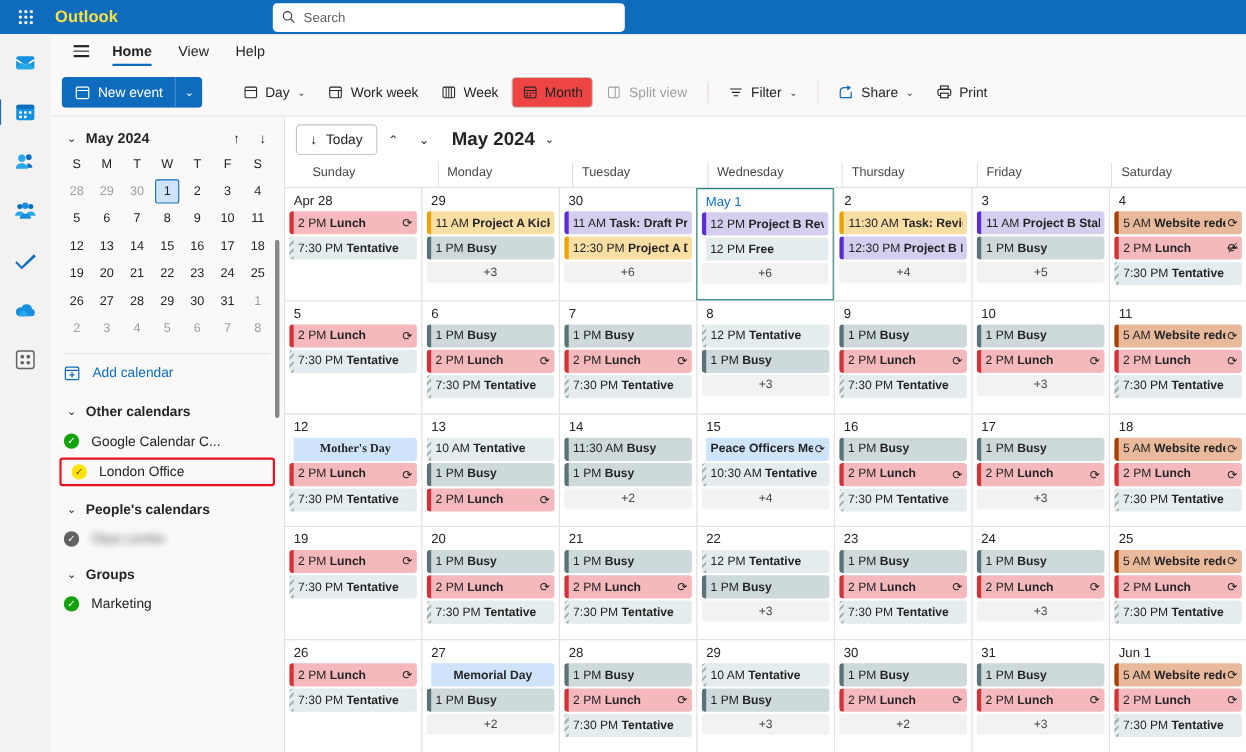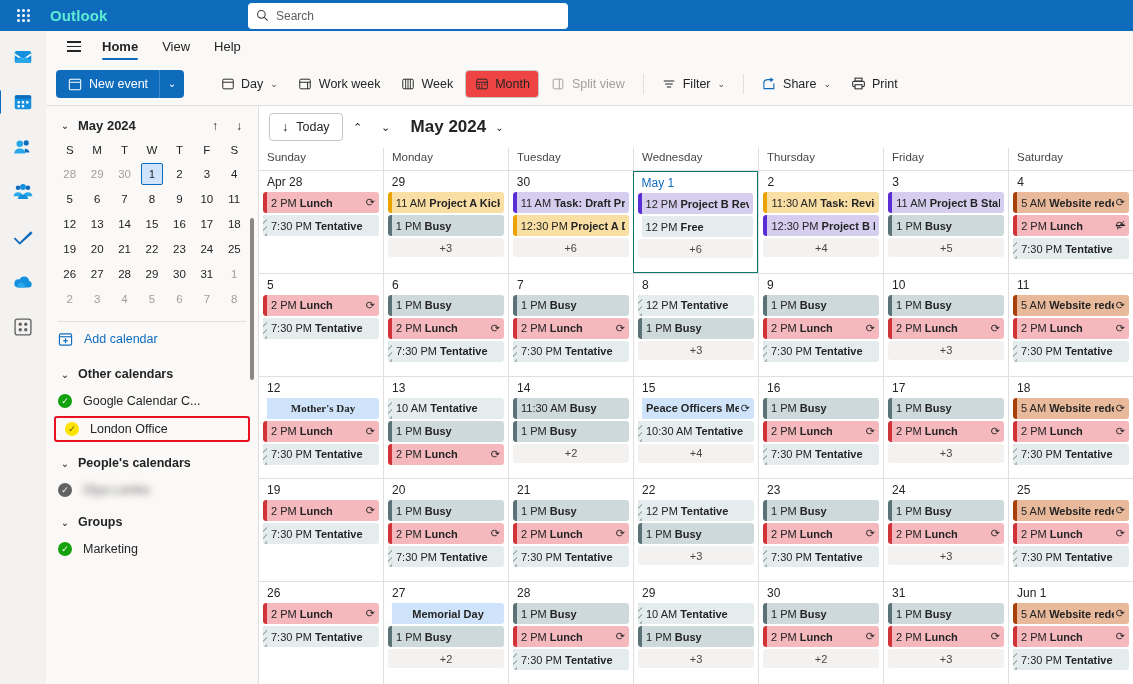--- a/index.html
+++ b/index.html
@@ -13,21 +13,21 @@
   .app { width:1133px; height:684px; position:relative; display:flex; flex-direction:column; }
 
   
   .topbar {
     height:31px; background:#0f6cbd; display:flex; align-items:center; flex:0 0 31px;
     position:relative;
   }
   .waffle { width:46px; height:31px; display:flex; align-items:center; justify-content:center; }
   .waffle-grid { display:grid; grid-template-columns:repeat(3,3px); grid-template-rows:repeat(3,3px); gap:2px; }
   .waffle-grid i { width:3px; height:3px; background:#fff; border-radius:50%; display:block; }
-  .brand { color:#5eead4; font-size:15px; font-weight:600; margin-left:4px; letter-spacing:.1px;}
+  .brand { color:#fde047; font-size:15px; font-weight:600; margin-left:4px; letter-spacing:.1px;}
   .searchbox {
     position:absolute; left:248px; top:3px; width:320px; height:26px; background:#fff;
     border-radius:4px; display:flex; align-items:center; padding:0 8px; gap:7px;
   }
   .searchbox .si { color:#3b3a39; font-size:12px; line-height:1; }
   .searchbox .ph { color:#605e5c; font-size:12px; }
 
   
   .body { display:flex; flex:1 1 auto; min-height:0; }
 
@@ -119,21 +119,21 @@
          border-left:1px solid #e1dfdd; }
   .cal-head { height:42px; display:flex; align-items:center; padding:0 10px; gap:2px; flex:0 0 42px;}
   .today-btn {
     display:flex; align-items:center; gap:8px; height:28px; padding:0 12px; border:1px solid #c8c6c4;
     border-radius:4px; background:#fff; font-size:12.5px;
   }
   .nav-arrow { width:26px; height:26px; display:flex; align-items:center; justify-content:center; font-size:11px; color:#242424; }
   .cal-title { font-size:17px; font-weight:600; margin-left:10px; }
   .cal-title-chev { font-size:10px; margin-left:7px; color:#242424; }
 
-  .dow-row { display:flex; flex:0 0 22px; }
+  .dow-row { display:flex; flex:0 0 22px;margin-left:17px; }
   .dow-row .c { flex:1 1 0; min-width:0; font-size:11.5px; color:#484644; padding:3px 0 0 8px; border-left:1px solid #e1dfdd;}
   .dow-row .c:first-child { border-left:none; }
 
   .grid { flex:1 1 auto; display:flex; flex-direction:column; min-height:0; }
   .wk { flex:1 1 0; display:flex; border-top:1px solid #e1dfdd; min-height:0; }
   .day { flex:1 1 0; min-width:0; border-left:1px solid #e1dfdd; padding:3px 4px 0 4px; position:relative; }
   .day:first-child { border-left:none; }
   .day.sel { border:1px solid #0f766e; }
   .daynum { font-size:12px; color:#242424; padding:1px 4px 3px 4px; }
   .daynum.sel { color:#0f6cbd; }

